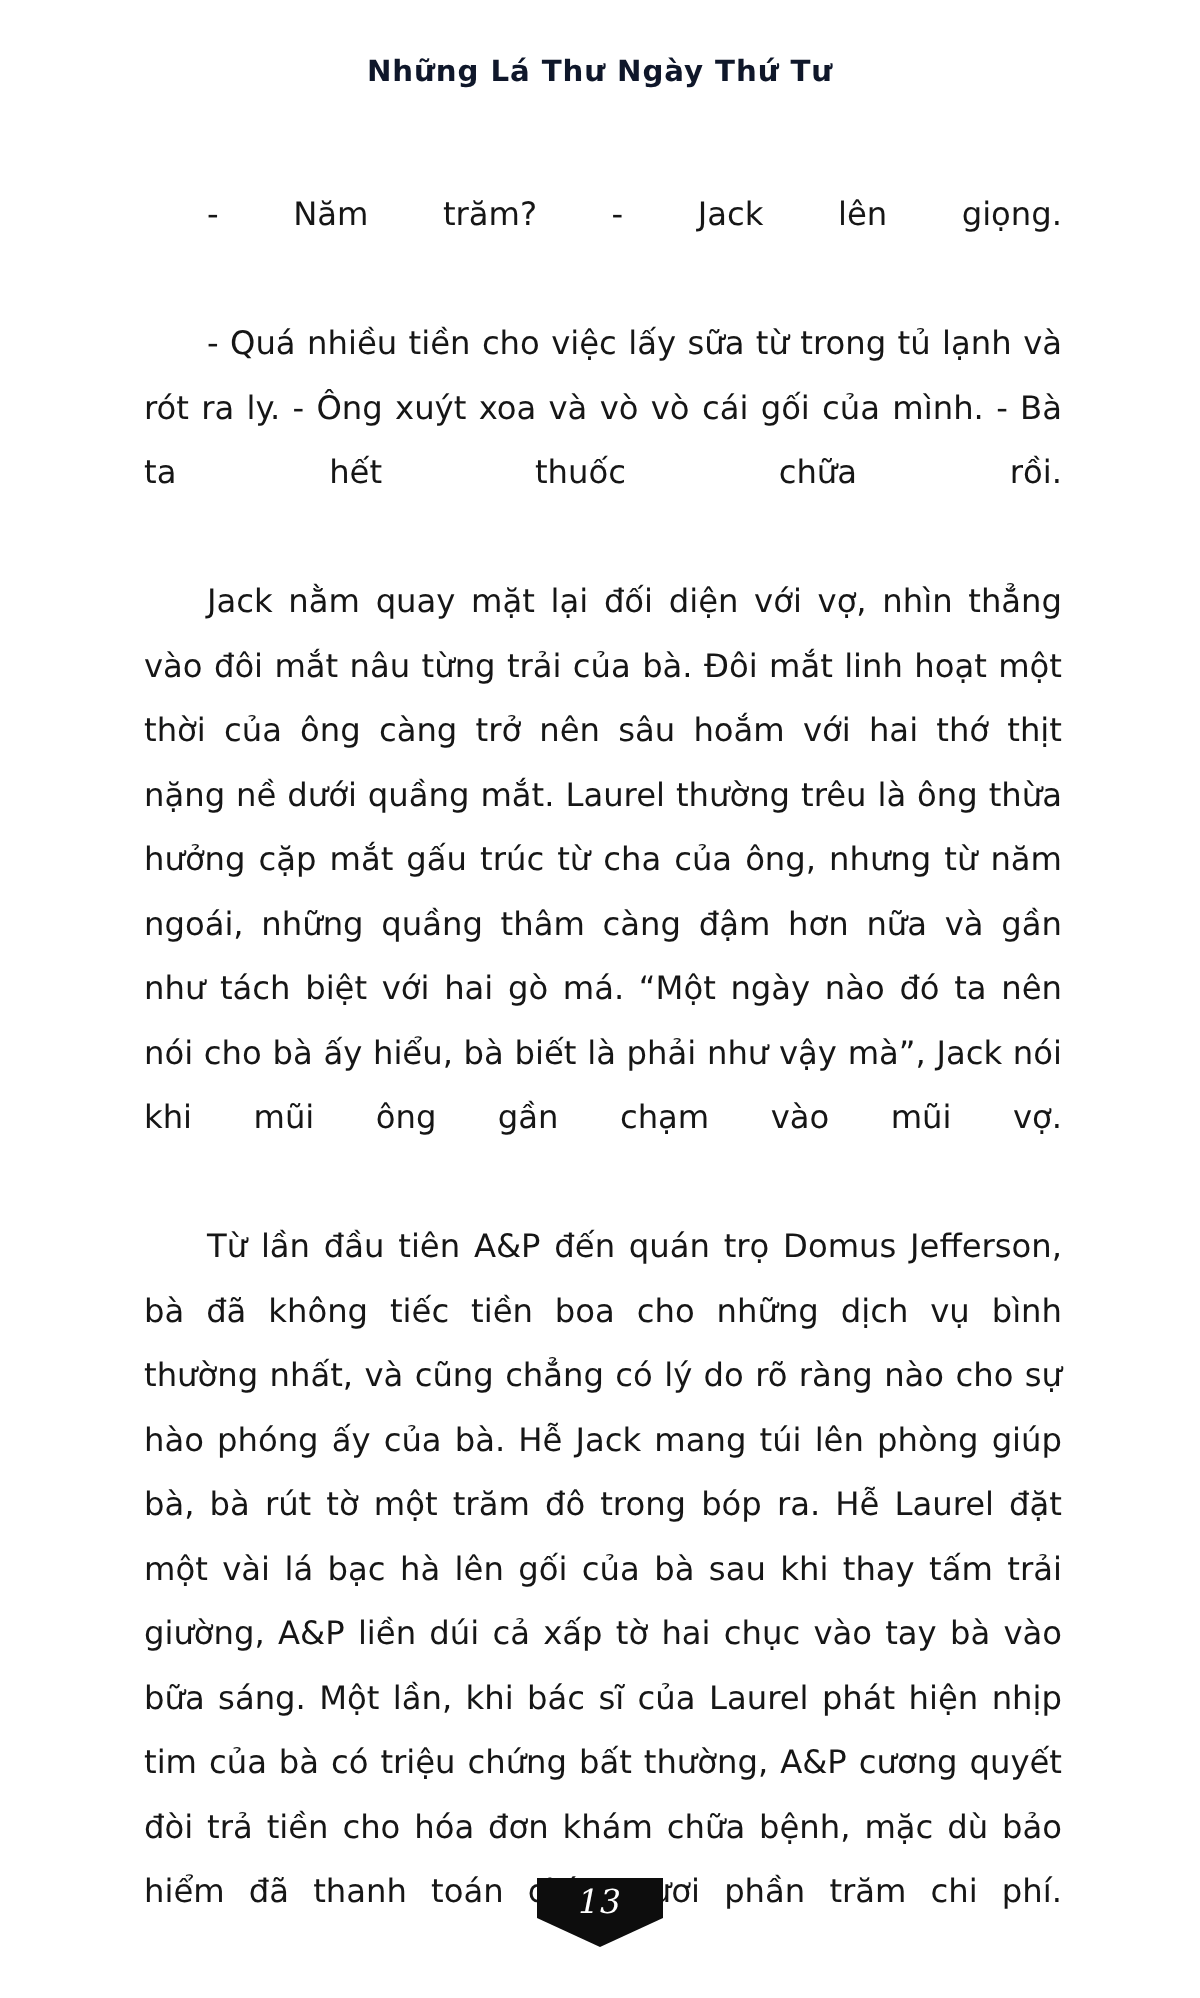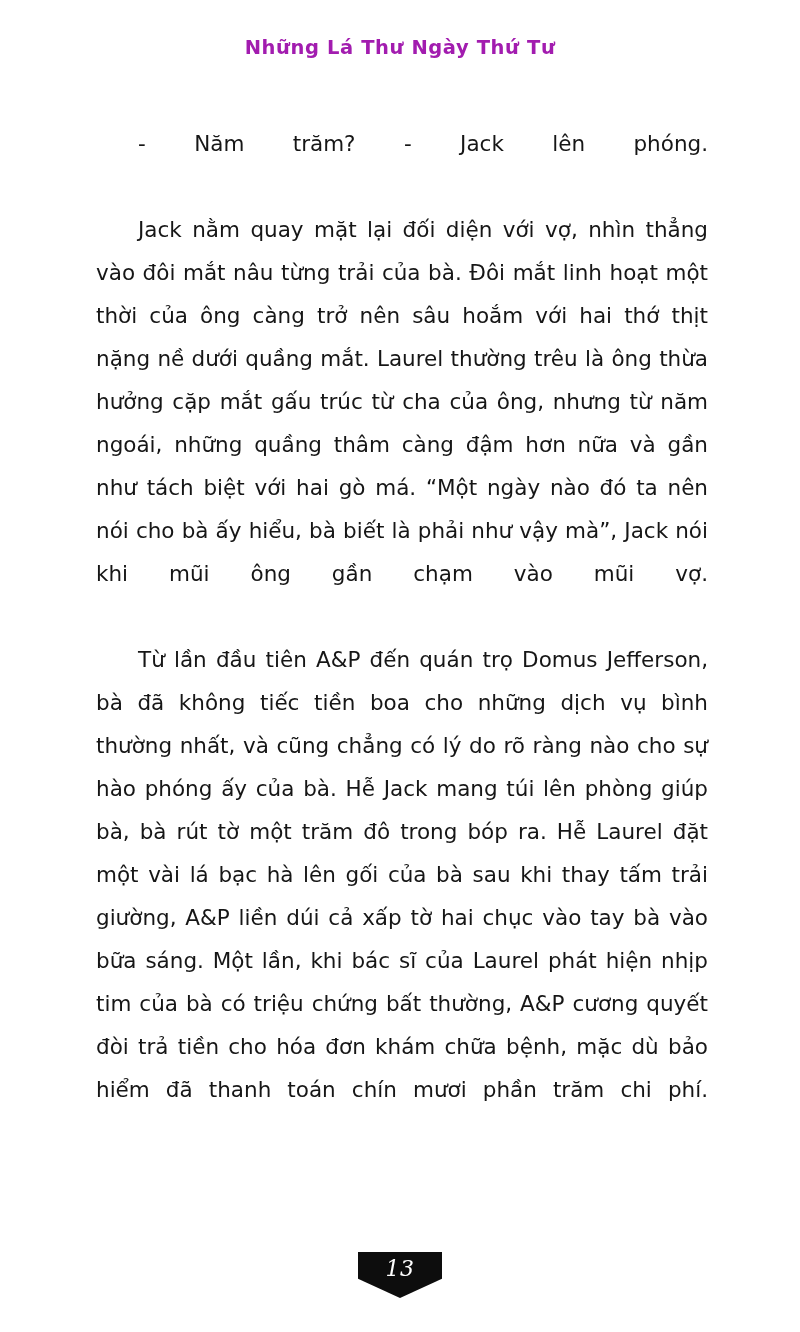--- a/index.html
+++ b/index.html
@@ -23,21 +23,21 @@
   }
   .running-head {
     position: absolute;
     top: 36px;
     left: 0;
     width: 800px;
     text-align: center;
     font-size: 19.5px;
     font-weight: 700;
     letter-spacing: 0.6px;
-    color: #a21caf;
+    color: #0f172a;
     font-family: "DejaVu Sans", sans-serif;
   }
   .body-text {
     position: absolute;
     top: 122px;
     left: 96px;
     width: 612px;
     font-size: 21.5px;
     line-height: 43px;
     text-align: justify;
@@ -85,21 +85,22 @@
   }
 </style>
 </head>
 <body>
 
 <div class="page">
 
   <div class="running-head">Những Lá Thư Ngày Thứ Tư</div>
 
   <div class="body-text">
-    <p>- Năm trăm? - Jack lên phóng.</p>
+    <p>- Năm trăm? - Jack lên giọng.</p>
+    <p>- Quá nhiều tiền cho việc lấy sữa từ trong tủ lạnh và rót ra ly. - Ông xuýt xoa và vò vò cái gối của mình. - Bà ta hết thuốc chữa rồi.</p>
     <p>Jack nằm quay mặt lại đối diện với vợ, nhìn thẳng vào đôi mắt nâu từng trải của bà. Đôi mắt linh hoạt một thời của ông càng trở nên sâu hoắm với hai thớ thịt nặng nề dưới quầng mắt. Laurel thường trêu là ông thừa hưởng cặp mắt gấu trúc từ cha của ông, nhưng từ năm ngoái, những quầng thâm càng đậm hơn nữa và gần như tách biệt với hai gò má. “Một ngày nào đó ta nên nói cho bà ấy hiểu, bà biết là phải như vậy mà”, Jack nói khi mũi ông gần chạm vào mũi vợ.</p>
     <p>Từ lần đầu tiên A&amp;P đến quán trọ Domus Jefferson, bà đã không tiếc tiền boa cho những dịch vụ bình thường nhất, và cũng chẳng có lý do rõ ràng nào cho sự hào phóng ấy của bà. Hễ Jack mang túi lên phòng giúp bà, bà rút tờ một trăm đô trong bóp ra. Hễ Laurel đặt một vài lá bạc hà lên gối của bà sau khi thay tấm trải giường, A&amp;P liền dúi cả xấp tờ hai chục vào tay bà vào bữa sáng. Một lần, khi bác sĩ của Laurel phát hiện nhịp tim của bà có triệu chứng bất thường, A&amp;P cương quyết đòi trả tiền cho hóa đơn khám chữa bệnh, mặc dù bảo hiểm đã thanh toán chín mươi phần trăm chi phí.</p>
 
   </div>
 
   <div class="folio">
     <div class="folio-badge">
       <span class="folio-num">13</span>
     </div>
   </div>

